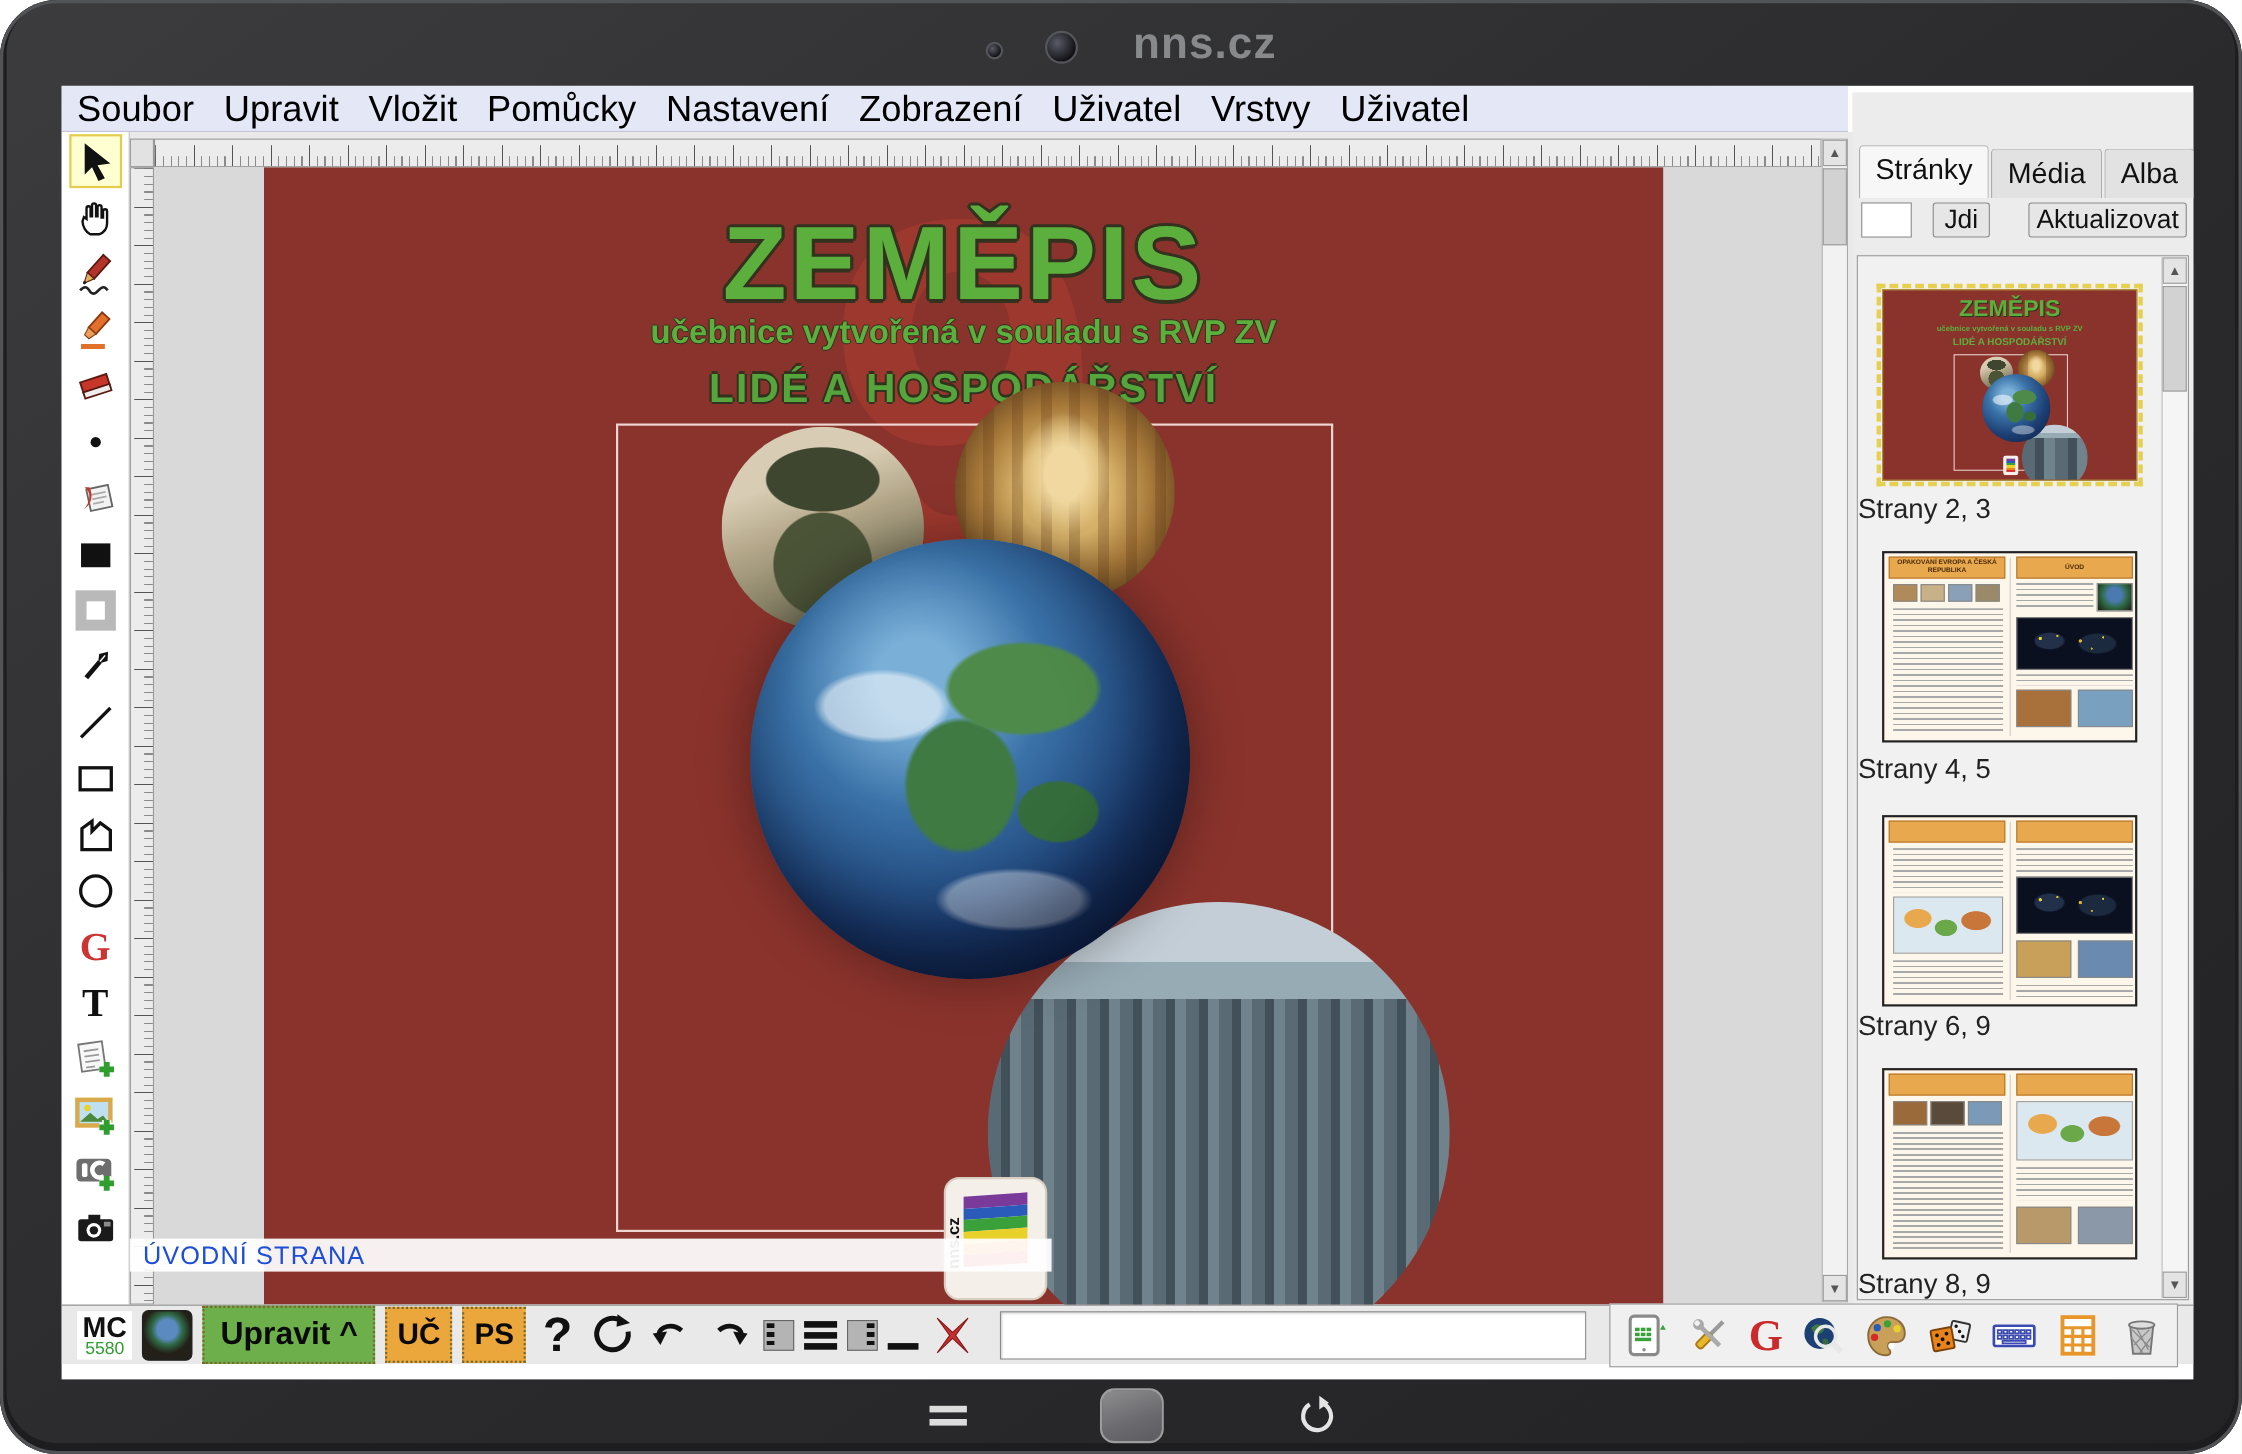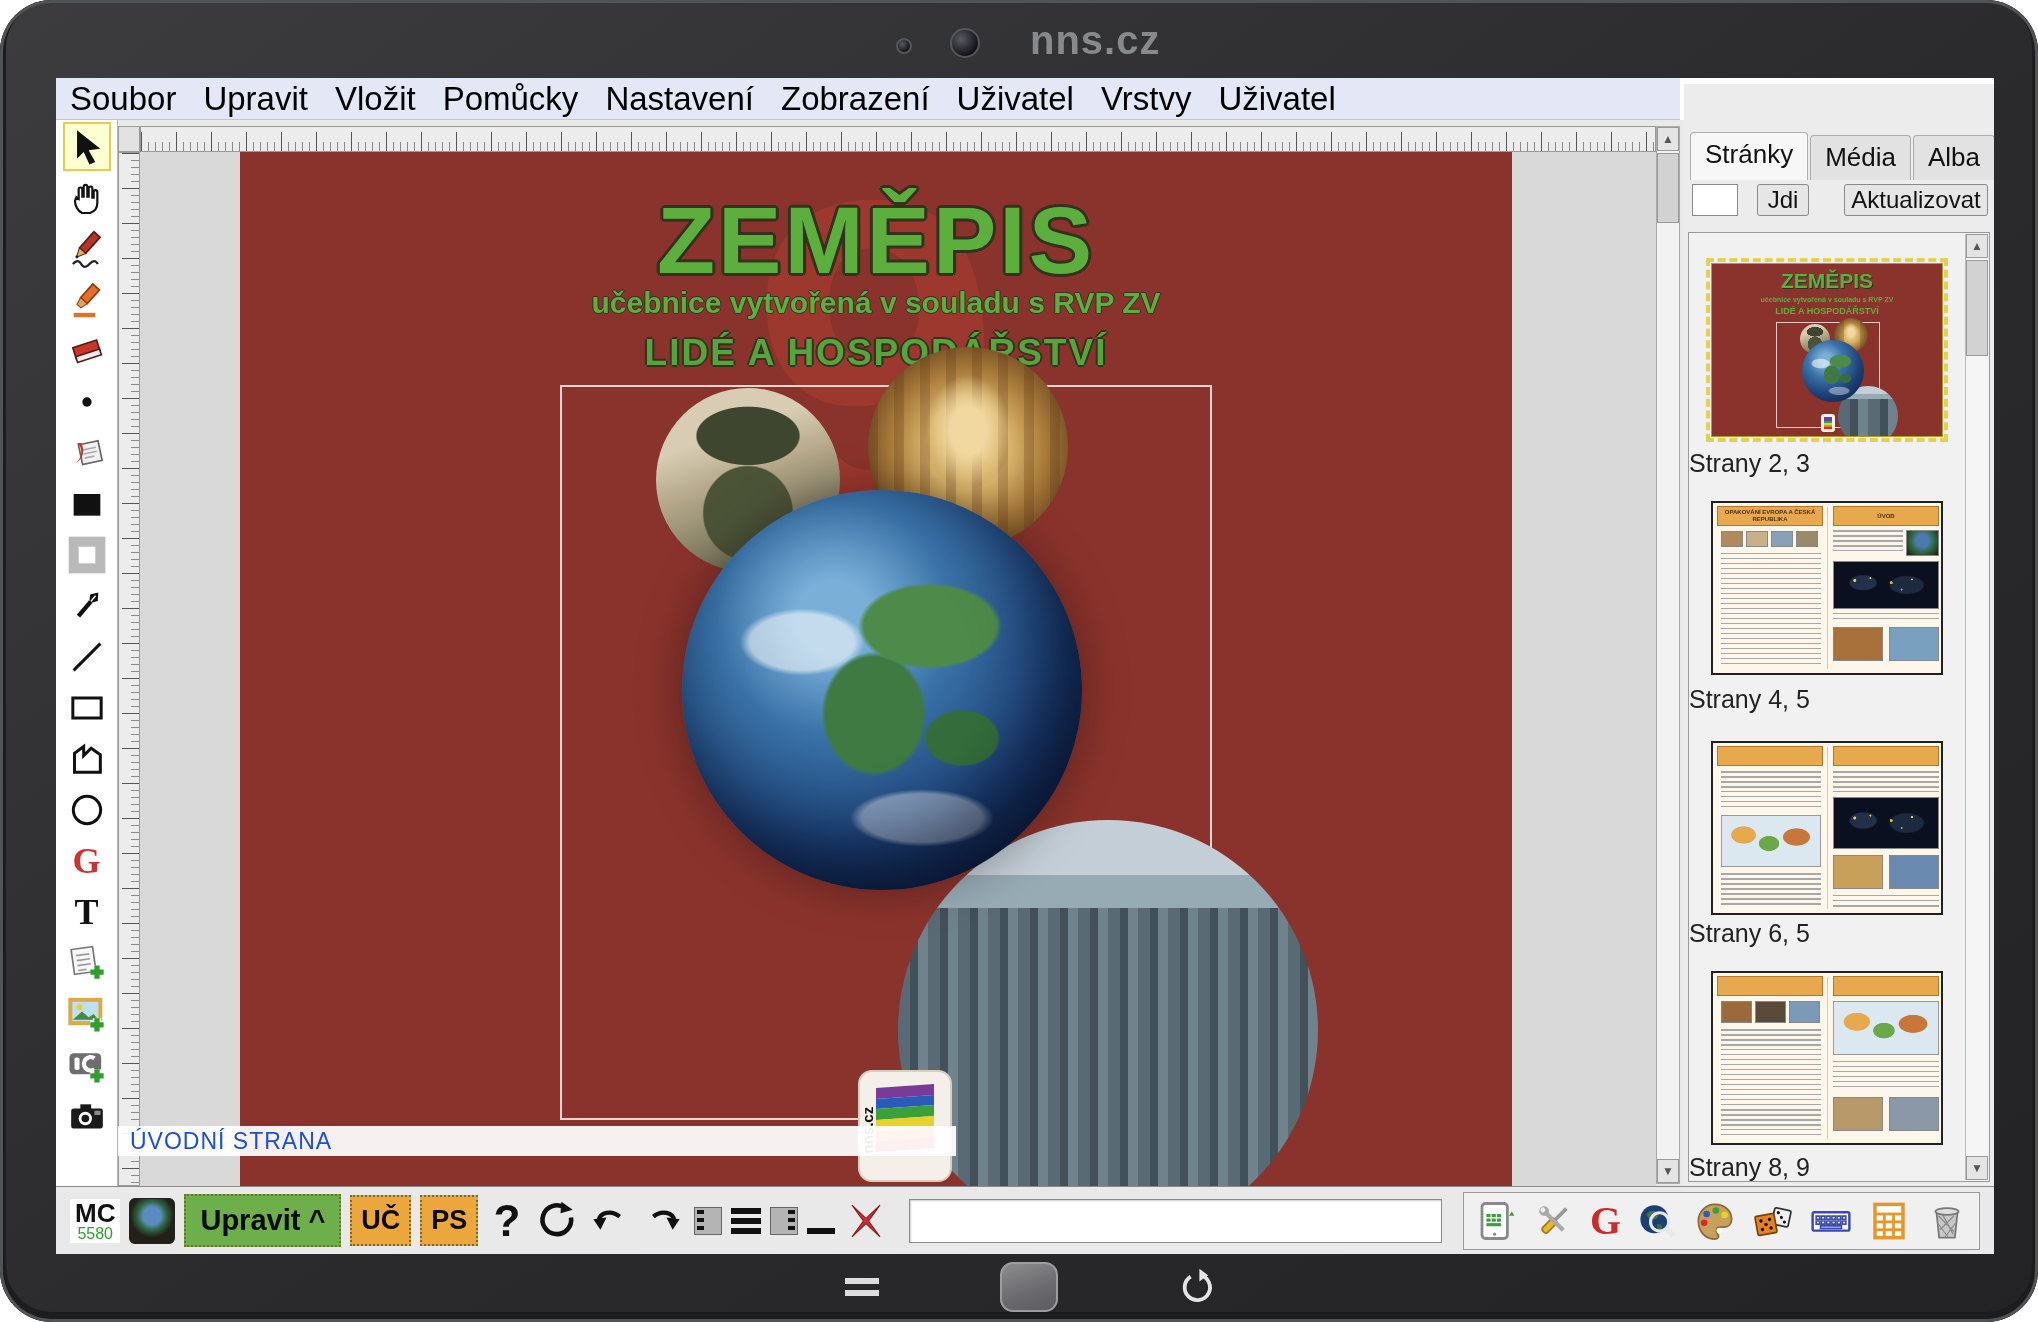--- a/index.html
+++ b/index.html
@@ -164,21 +164,21 @@
       radial-gradient(circle 2px at 65% 60%, #c8a82a 0 40%, transparent 60%),
       radial-gradient(ellipse 20% 25% at 28% 45%, #23304a 0 60%, transparent 70%),
       radial-gradient(ellipse 25% 30% at 70% 50%, #1c2a40 0 60%, transparent 70%); }
   .map-color { background:#fff; border:1px solid #999; background-image:
       radial-gradient(ellipse 22% 30% at 22% 38%, #e8a94e 0 55%, transparent 60%),
       radial-gradient(ellipse 18% 26% at 48% 55%, #6aa84a 0 55%, transparent 60%),
       radial-gradient(ellipse 24% 30% at 76% 42%, #c8763a 0 55%, transparent 60%),
       linear-gradient(180deg,#dce8f0 0 100%); }
 
   
-  .btb { position:absolute; left:0; top:1108px; width:1938px; height:68px; background:#e9e9e9; border-top:1px solid #8a8a8a;
+  .btb { position:absolute; left:0; top:1108px; width:1938px; height:54px; background:#e9e9e9; border-top:1px solid #8a8a8a;
          display:flex; align-items:center; padding:0 14px; gap:9px; }
   .mc-chip { background:#fff; padding:1px 5px; text-align:center; line-height:1.0; }
   .mc-chip .l1 { font-size:26px; font-weight:bold; color:#111; }
   .mc-chip .l2 { font-size:16px; color:#2f9e2f; }
   .hands-thumb { width:46px; height:46px; border-radius:6px; border:1px solid #222;
       background:radial-gradient(circle at 50% 38%, #5a8ac0 0 26%, #2f6a46 40%, #222018 62%),
                  radial-gradient(ellipse 60% 30% at 50% 80%, #b8916a 0 60%, transparent 62%), #1a1a16; }
   .btn-green { background:#6db04b; border:2px dotted #7a6a2a; font-size:29px; font-weight:bold; color:#0a0a0a;
                padding:8px 14px; display:flex; align-items:center; }
   .btn-orange { background:#eba73b; border:2px dotted #7a6a2a; font-size:27px; font-weight:bold; color:#0a0a0a;
@@ -475,21 +475,21 @@
             <div class="ms-lines" style="left:8px; top:28px; width:100px; height:40px;"></div>
             <div class="ms-photo map-color" style="left:8px; top:72px; width:100px; height:52px;"></div>
             <div class="ms-lines" style="left:8px; top:130px; width:100px; height:34px;"></div>
             <div class="ms-lines" style="left:120px; top:28px; width:106px; height:22px;"></div>
             <div class="ms-photo map-night" style="left:120px; top:54px; width:106px; height:52px;"></div>
             <div class="ms-photo" style="left:120px; top:112px; width:50px; height:34px; background:#c8a05a;"></div>
             <div class="ms-photo" style="left:176px; top:112px; width:50px; height:34px; background:#6a8ab0;"></div>
             <div class="ms-lines" style="left:120px; top:152px; width:106px; height:12px;"></div>
           </div>
         </div>
-        <div class="thumb-cap" style="top:686px;">Strany 6, 5</div>
+        <div class="thumb-cap" style="top:686px;">Strany 6, 9</div>
 
         <div class="thumbwrap" style="top:738px;">
           <div class="mini-spread">
             <div class="ms-head" style="left:4px; top:3px; width:106px;"></div>
             <div class="ms-head" style="left:120px; top:3px; width:106px;"></div>
             <div class="ms-split"></div>
             <div class="ms-photo" style="left:8px; top:28px; width:31px; height:22px; background:#9a6a3a;"></div>
             <div class="ms-photo" style="left:42px; top:28px; width:31px; height:22px; background:#5a4a3a;"></div>
             <div class="ms-photo" style="left:76px; top:28px; width:31px; height:22px; background:#7a9ab8;"></div>
             <div class="ms-lines" style="left:8px; top:56px; width:100px; height:108px;"></div>

